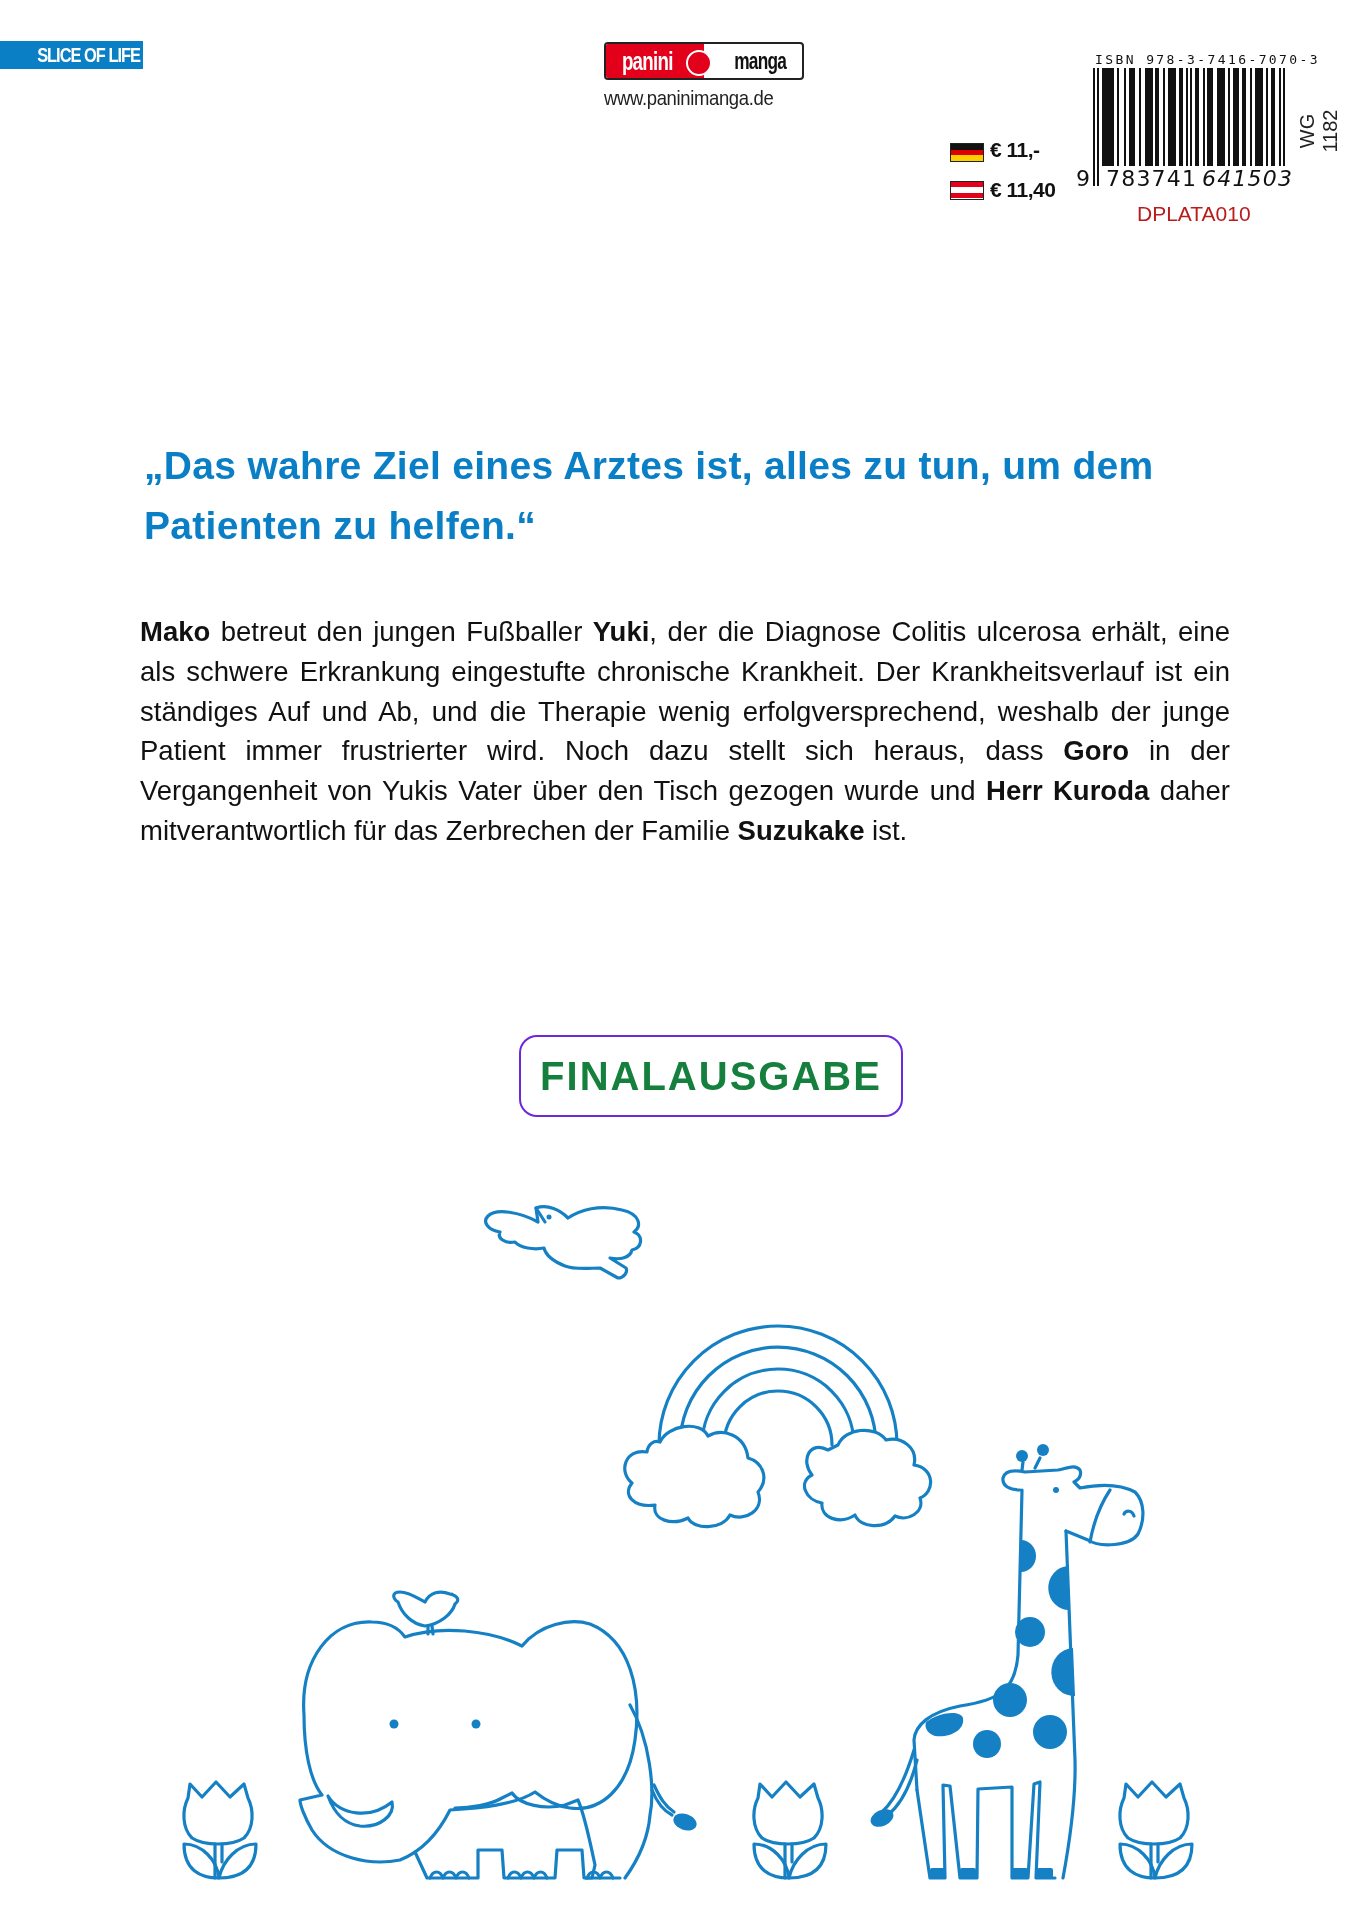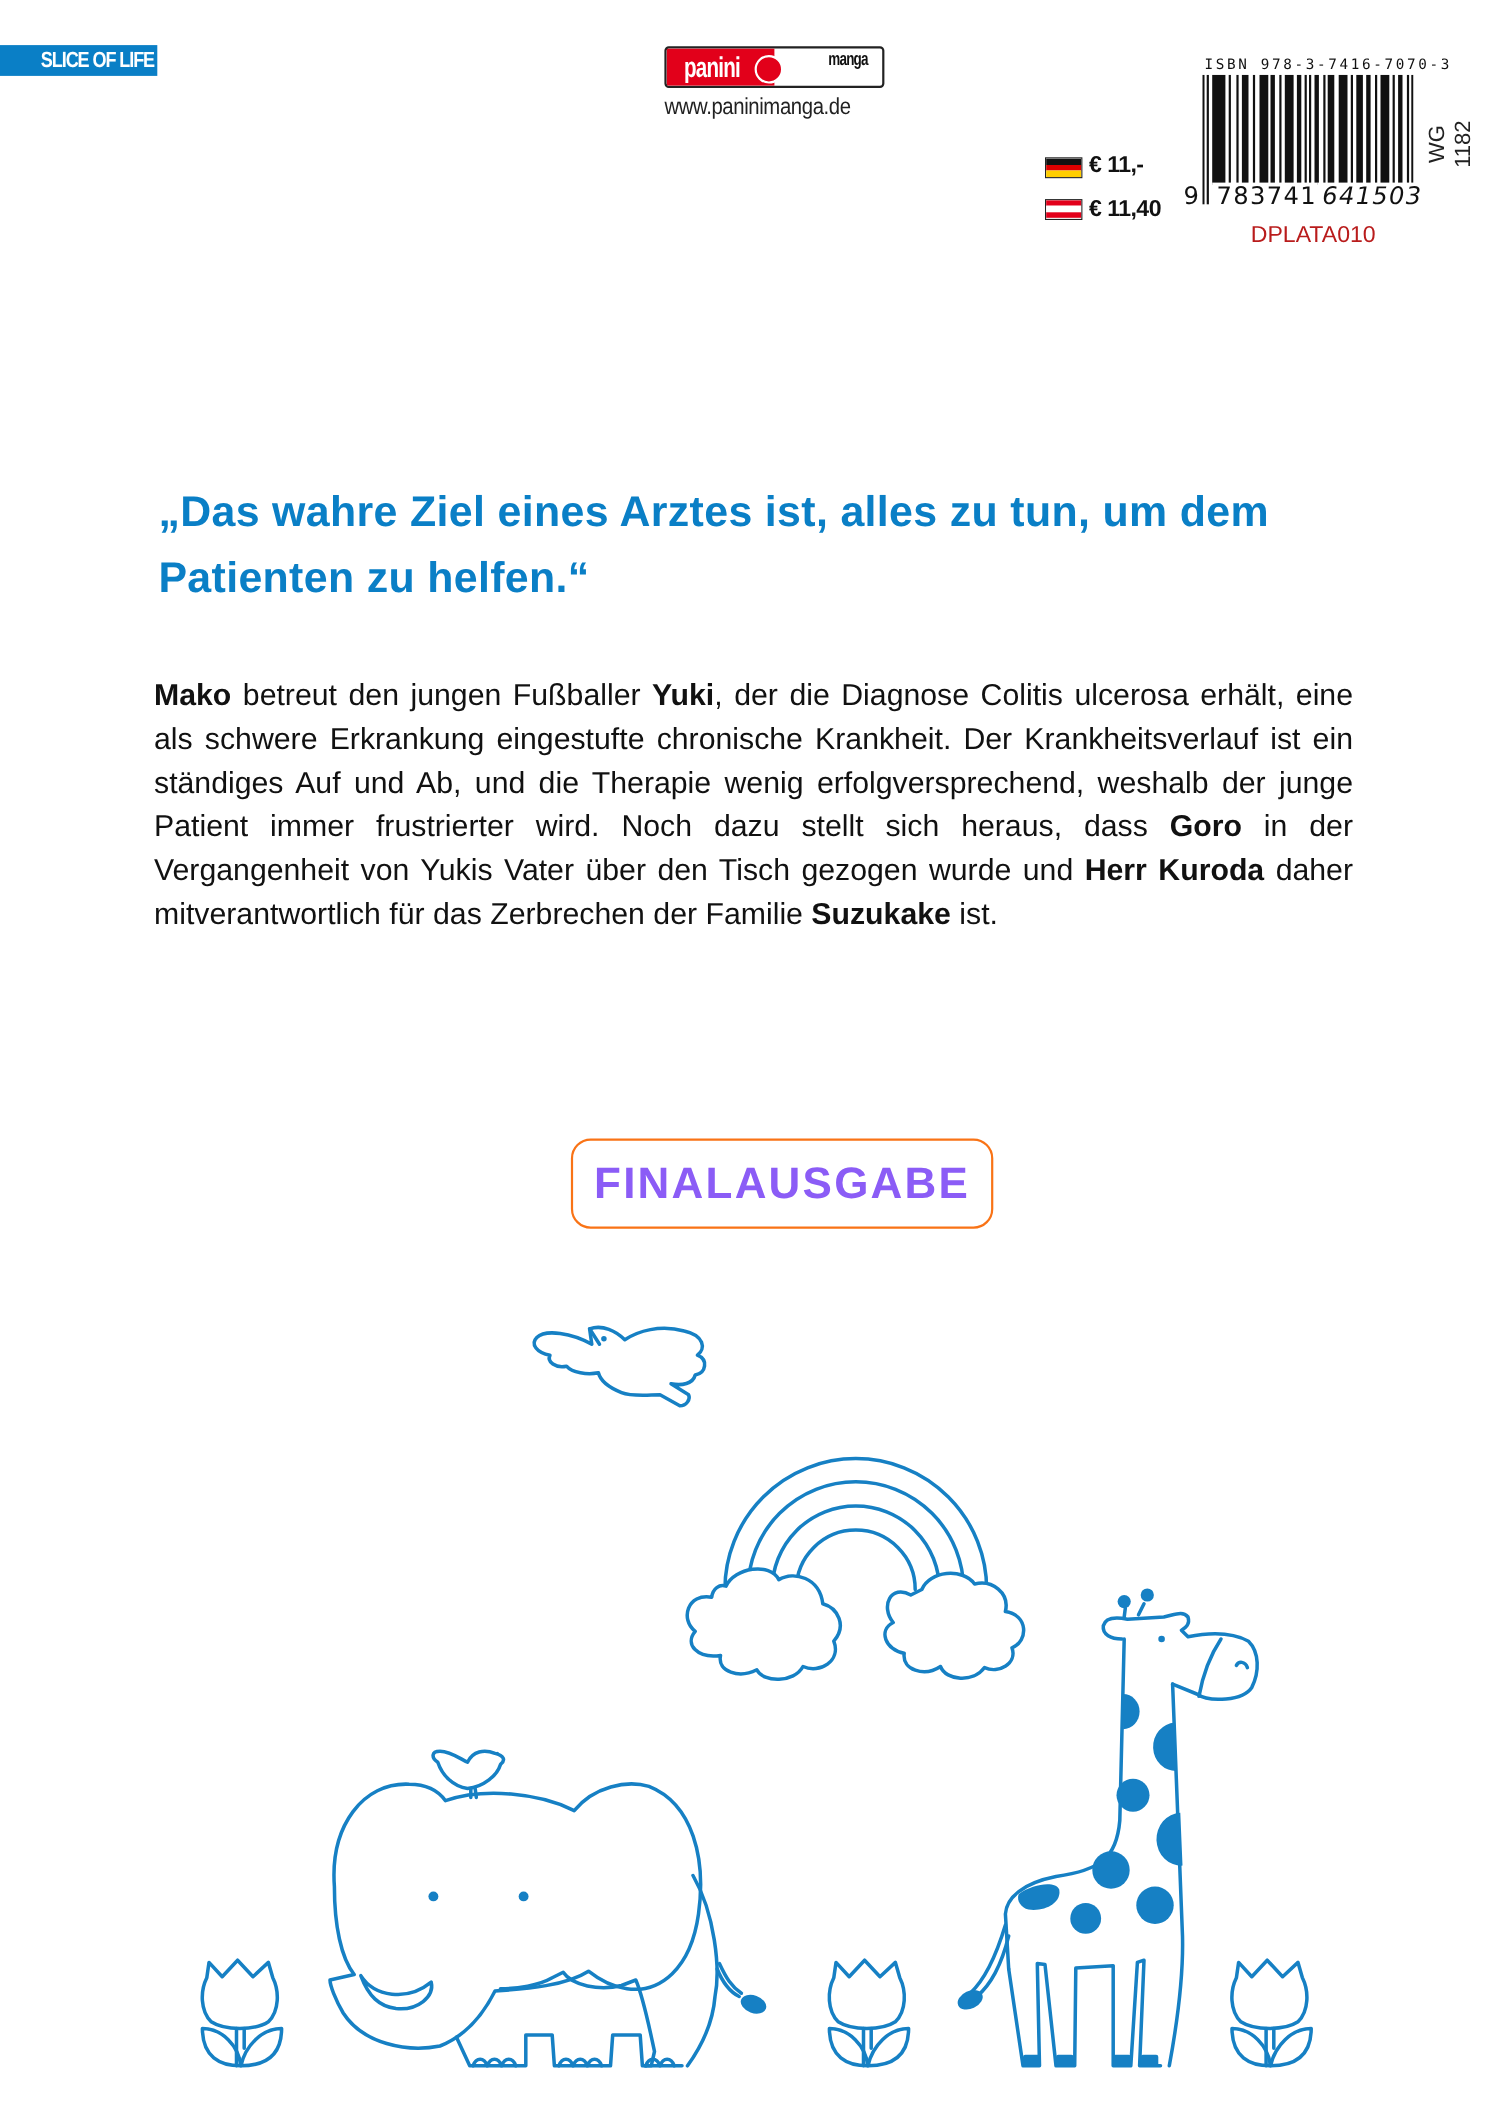--- a/index.html
+++ b/index.html
@@ -2,37 +2,37 @@
 <html><head>
 <meta charset="utf-8">
 <style>
   html,body{margin:0;padding:0;background:#fff;}
   body{width:1371px;height:1921px;position:relative;overflow:hidden;font-family:"Liberation Sans",sans-serif;}
   .abs{position:absolute;}
   .genre-tag{left:0;top:41px;width:143px;height:28px;background:#0a7fc6;color:#fff;font-family:"Liberation Sans",sans-serif;font-weight:bold;font-size:20px;line-height:28px;text-align:right;padding-right:0;box-sizing:border-box;letter-spacing:-1.2px;transform:scaleX(1);}
   .genre-tag span{display:inline-block;transform:scaleX(0.82);transform-origin:right center;padding-right:3px;}
   .logo{left:604px;top:42px;width:200px;height:38px;border:2px solid #222;border-radius:4px;box-sizing:border-box;overflow:hidden;display:flex;background:#fff;}
   .logo .red{background:#e2001a;color:#fff;width:50%;display:flex;align-items:center;justify-content:flex-start;font-weight:bold;font-size:26px;letter-spacing:-1px;padding-left:6px;box-sizing:border-box;position:relative;}
-  .logo .white{width:50%;display:flex;justify-content:flex-end;font-weight:bold;font-size:17px;color:#111;letter-spacing:-1px;padding-right:6px;box-sizing:border-box;}
+  .logo .white{width:50%;display:flex;align-items:center;justify-content:flex-end;font-weight:bold;font-size:24px;color:#111;letter-spacing:-1px;padding-right:6px;box-sizing:border-box;}
   .logo .dot{position:absolute;left:80px;top:6px;width:22px;height:22px;border-radius:50%;background:#e2001a;border:2px solid #fff;z-index:2;}
   .logo-text{display:inline-block;transform:scaleX(0.72);}
   .url{left:604px;top:86px;width:200px;font-size:21px;color:#222;letter-spacing:-0.4px;transform:scaleX(0.88);transform-origin:left top;}
   .flag{width:34px;height:19px;border:1px solid #222;box-sizing:border-box;overflow:hidden;}
   .flag div{height:33.33%;}
   .price{font-weight:bold;font-size:21px;color:#111;letter-spacing:-0.5px;}
   .isbn-text{left:1095px;top:52px;font-family:"DejaVu Sans Mono",monospace;font-size:13px;color:#111;letter-spacing:2.4px;}
   .barcode{left:1093px;top:68px;width:192px;height:118px;}
   .ean-digits{left:1076px;top:166px;font-family:"DejaVu Sans",sans-serif;font-size:22px;color:#111;letter-spacing:1.2px;background:transparent;}
   .dpl{left:1137px;top:202px;font-size:21px;color:#b91c1c;letter-spacing:0px;}
   .wg{left:1284px;top:108px;font-size:20px;color:#222;transform:rotate(-90deg);transform-origin:center center;width:70px;text-align:center;}
   .quote{left:144px;top:436px;width:1060px;font-family:"Liberation Sans",sans-serif;font-weight:bold;font-size:39px;line-height:60px;color:#0a7fc6;letter-spacing:0.3px;}
   .body-text{left:140px;top:612px;width:1090px;font-family:"Liberation Sans",sans-serif;font-size:27.5px;line-height:39.8px;color:#111;text-align:justify;}
   .body-text p{margin:0;}
   .body-text b{font-weight:bold;}
-  .badge{left:519px;top:1035px;width:384px;height:82px;border:2px solid #f97316;border-radius:18px;box-sizing:border-box;display:flex;align-items:center;justify-content:center;color:#8b5cf6;font-weight:bold;font-size:40px;letter-spacing:2px;}
+  .badge{left:519px;top:1035px;width:384px;height:82px;border:2px solid #6d28d9;border-radius:18px;box-sizing:border-box;display:flex;align-items:center;justify-content:center;color:#15803d;font-weight:bold;font-size:40px;letter-spacing:2px;}
   .art{left:0;top:0;width:1371px;height:1921px;pointer-events:none;}
 </style>
 </head>
 <body>
 
 <div class="abs genre-tag"><span>SLICE OF LIFE</span></div>
 
 <div class="abs logo">
   <div class="red">
       <span class="logo-text">panini</span>

